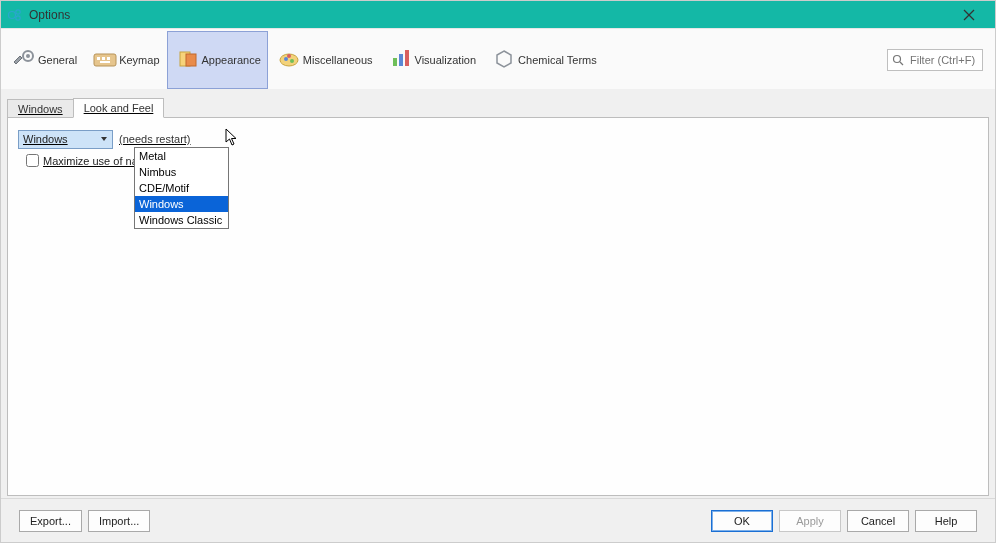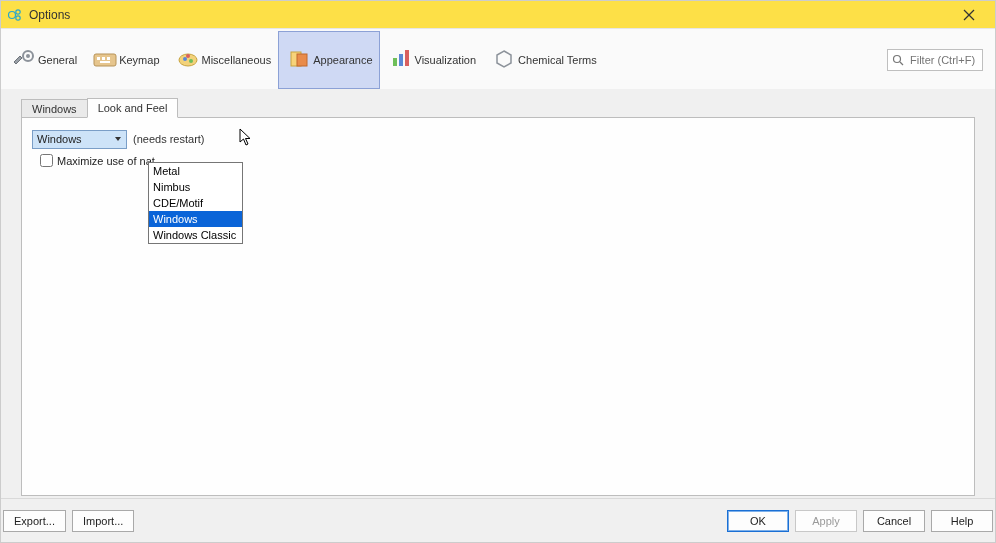--- a/index.html
+++ b/index.html
@@ -13,21 +13,21 @@
     overflow: hidden;
     position: relative;
     border: 1px solid #ccc;
   }
   
   .titlebar {
     height: 28px;
     display: flex;
     align-items: center;
     padding: 0 6px;
-    background: #fde047;
+    background: #14b8a6;
     border-bottom: 1px solid #e6e6e6;
   }
   .titlebar .app-icon {
     width: 16px; height: 16px;
     margin-right: 6px;
     display: flex; align-items: center; justify-content: center;
   }
   .titlebar .title { color: #333; }
   .titlebar .spacer { flex: 1; }
   .titlebar .close {
@@ -80,23 +80,24 @@
   .search-box .sicon { margin-right: 4px; display:flex; }
   .search-box input {
     border: none; outline: none;
     font-size: 11px; color: #777;
     width: 100%;
     background: transparent;
   }
   
   .body-area {
     background: #f0f0f0;
-    padding: 4px 20px;
+    padding: 4px 6px;
     height: calc(543px - 28px - 60px - 44px);
     position: relative;
+    text-decoration: underline;
   }
   
   .subtab-bar {
     display: flex;
     align-items: flex-end;
     height: 24px;
   }
   .subtab {
     padding: 3px 10px;
     font-size: 11px;
@@ -158,21 +159,21 @@
     padding-left: 8px;
   }
   .checkbox-row input[type="checkbox"] {
     margin: 0 4px 0 0;
     width: 13px; height: 13px;
   }
   
   .dropdown-list {
     position: absolute;
     left: 126px;
-    top: 44px;
+    top: 29px;
     width: 95px;
     background: #fff;
     border: 1px solid #767676;
     z-index: 50;
   }
   .dropdown-list .opt {
     padding: 1px 4px;
     font-size: 11px;
     color: #000;
     cursor: pointer;
@@ -192,21 +193,21 @@
   }
   
   .button-bar {
     position: absolute;
     bottom: 0; left: 0; right: 0;
     height: 44px;
     border-top: 1px solid #d9d9d9;
     background: #f0f0f0;
     display: flex;
     align-items: center;
-    padding: 0 2px;
+    padding: 0 18px;
   }
   .btn {
     height: 22px;
     min-width: 62px;
     border: 1px solid #a9a9a9;
     background: #fdfdfd;
     font-size: 11px;
     color: #222;
     padding: 0 10px;
     cursor: pointer;
@@ -264,39 +265,39 @@
       <svg width="28" height="22" viewBox="0 0 28 22">
         <rect x="3" y="6" width="22" height="12" rx="2" fill="#e6c58d" stroke="#b79358"></rect>
         <rect x="6" y="9" width="3" height="3" fill="#fff"></rect>
         <rect x="11" y="9" width="3" height="3" fill="#fff"></rect>
         <rect x="16" y="9" width="3" height="3" fill="#fff"></rect>
         <rect x="9" y="13" width="10" height="2" fill="#fff"></rect>
       </svg>
     </span>
     <span class="label">Keymap</span>
   </div>
+  <div class="tool-item selected">
+    <span class="icon-slot">
+      <svg width="28" height="22" viewBox="0 0 28 22">
+        <rect x="6" y="4" width="10" height="14" fill="#f7d37a" stroke="#c7a33e"></rect>
+        <rect x="12" y="6" width="10" height="12" fill="#e98b4a" stroke="#c0682c"></rect>
+      </svg>
+    </span>
+    <span class="label">Appearance</span>
+  </div>
   <div class="tool-item">
     <span class="icon-slot">
       <svg width="28" height="22" viewBox="0 0 28 22">
         <ellipse cx="14" cy="12" rx="9" ry="6" fill="#f3d27a" stroke="#c7a33e"></ellipse>
         <circle cx="11" cy="11" r="2" fill="#5b88d6"></circle>
         <circle cx="17" cy="13" r="2" fill="#6fbf5a"></circle>
         <circle cx="14" cy="8" r="2" fill="#d96060"></circle>
       </svg>
     </span>
     <span class="label">Miscellaneous</span>
-  </div>
-  <div class="tool-item selected">
-    <span class="icon-slot">
-      <svg width="28" height="22" viewBox="0 0 28 22">
-        <rect x="6" y="4" width="10" height="14" fill="#f7d37a" stroke="#c7a33e"></rect>
-        <rect x="12" y="6" width="10" height="12" fill="#e98b4a" stroke="#c0682c"></rect>
-      </svg>
-    </span>
-    <span class="label">Appearance</span>
   </div>
   <div class="tool-item">
     <span class="icon-slot">
       <svg width="28" height="22" viewBox="0 0 28 22">
         <rect x="6" y="10" width="4" height="8" fill="#6fbf5a"></rect>
         <rect x="12" y="6" width="4" height="12" fill="#5b88d6"></rect>
         <rect x="18" y="2" width="4" height="16" fill="#d96060"></rect>
       </svg>
     </span>
     <span class="label">Visualization</span>

